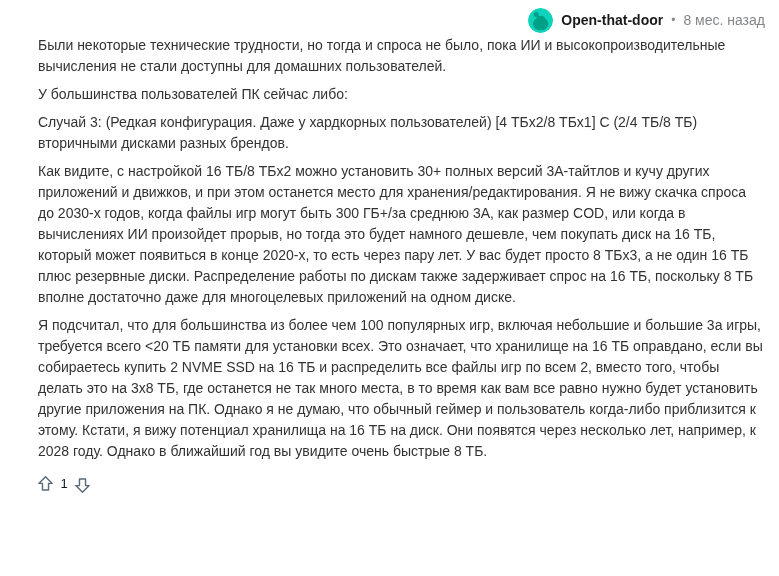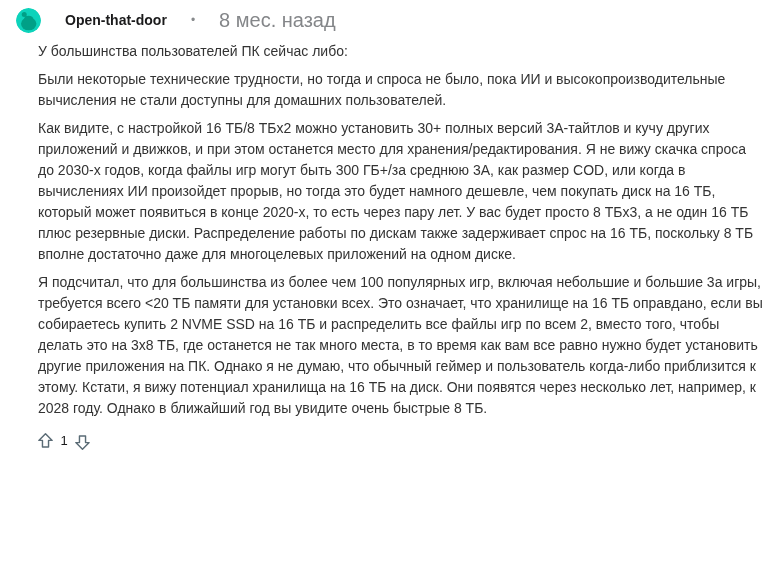--- a/index.html
+++ b/index.html
@@ -11,23 +11,24 @@
     font-family: "Liberation Sans", "DejaVu Sans", sans-serif;
   }
   .comment {
     padding: 7px 14px 0 16px;
     box-sizing: border-box;
     width: 779px;
   }
   .comment-header {
     display: flex;
     align-items: center;
-    gap: 24px;
+    gap: 8px;
     height: 26px;
-    margin-bottom: 8px;
+    margin-bottom: 2px;
+    justify-content: flex-end;
   }
   .avatar {
     width: 25px;
     height: 25px;
     border-radius: 50%;
     overflow: hidden;
     flex: 0 0 auto;
     cursor: pointer;
   }
   .avatar svg { display: block; }
@@ -37,21 +38,21 @@
     color: #1a1a1b;
     cursor: pointer;
   }
   .meta-sep {
     color: #878a8c;
     font-size: 12px;
     line-height: 1;
   }
   .timestamp {
     color: #848689;
-    font-size: 20px;
+    font-size: 14px;
   }
   .comment-body {
     margin-left: 22px;
     width: 727px;
   }
   .comment-body p {
     margin: 0 0 7px 0;
     font-size: 14px;
     line-height: 21px;
     color: #333333;
@@ -95,22 +96,23 @@
         <ellipse cx="12.2" cy="11.2" rx="4.6" ry="3.8" fill="#00A087"></ellipse>
         <ellipse cx="12.2" cy="15.2" rx="7.4" ry="6.2" fill="#00A087"></ellipse>
       </svg>
     </div>
     <span class="author">Open-that-door</span>
     <span class="meta-sep">•</span>
     <span class="timestamp">8 мес. назад</span>
   </div>
 
   <div class="comment-body">
+    <p>Были некоторые технические трудности, но тогда и спроса не было, пока ИИ и высокопроизводительные вычисления не стали доступны для домашних пользователей.</p>
     <p>У большинства пользователей ПК сейчас либо:</p>
-    <p>Были некоторые технические трудности, но тогда и спроса не было, пока ИИ и высокопроизводительные вычисления не стали доступны для домашних пользователей.</p>
+    <p>Случай 3: (Редкая конфигурация. Даже у хардкорных пользователей) [4 ТБх2/8 ТБх1] С (2/4 ТБ/8 ТБ) вторичными дисками разных брендов.</p>
     <p>Как видите, с настройкой 16 ТБ/8 ТБх2 можно установить 30+ полных версий 3А-тайтлов и кучу других приложений и движков, и при этом останется место для хранения/редактирования. Я не вижу скачка спроса до 2030-х годов, когда файлы игр могут быть 300 ГБ+/за среднюю 3А, как размер COD, или когда в вычислениях ИИ произойдет прорыв, но тогда это будет намного дешевле, чем покупать диск на 16 ТБ, который может появиться в конце 2020-х, то есть через пару лет. У вас будет просто 8 ТБх3, а не один 16 ТБ плюс резервные диски. Распределение работы по дискам также задерживает спрос на 16 ТБ, поскольку 8 ТБ вполне достаточно даже для многоцелевых приложений на одном диске.</p>
     <p>Я подсчитал, что для большинства из более чем 100 популярных игр, включая небольшие и большие 3а игры, требуется всего &lt;20 ТБ памяти для установки всех. Это означает, что хранилище на 16 ТБ оправдано, если вы собираетесь купить 2 NVME SSD на 16 ТБ и распределить все файлы игр по всем 2, вместо того, чтобы делать это на 3х8 ТБ, где останется не так много места, в то время как вам все равно нужно будет установить другие приложения на ПК. Однако я не думаю, что обычный геймер и пользователь когда-либо приблизится к этому. Кстати, я вижу потенциал хранилища на 16 ТБ на диск. Они появятся через несколько лет, например, к 2028 году. Однако в ближайший год вы увидите очень быстрые 8 ТБ.</p>
   </div>
 
   <div class="comment-footer">
     <button class="vote-btn" type="button">
       <svg width="19" height="19" viewBox="0 0 20 20" xmlns="http://www.w3.org/2000/svg">
         <path d="M10 2.8 L17 9.9 H13.2 V16.8 H6.8 V9.9 H3 Z" fill="none" stroke="#5A6B75" stroke-width="1.5" stroke-linejoin="round"></path>
       </svg>
     </button>

